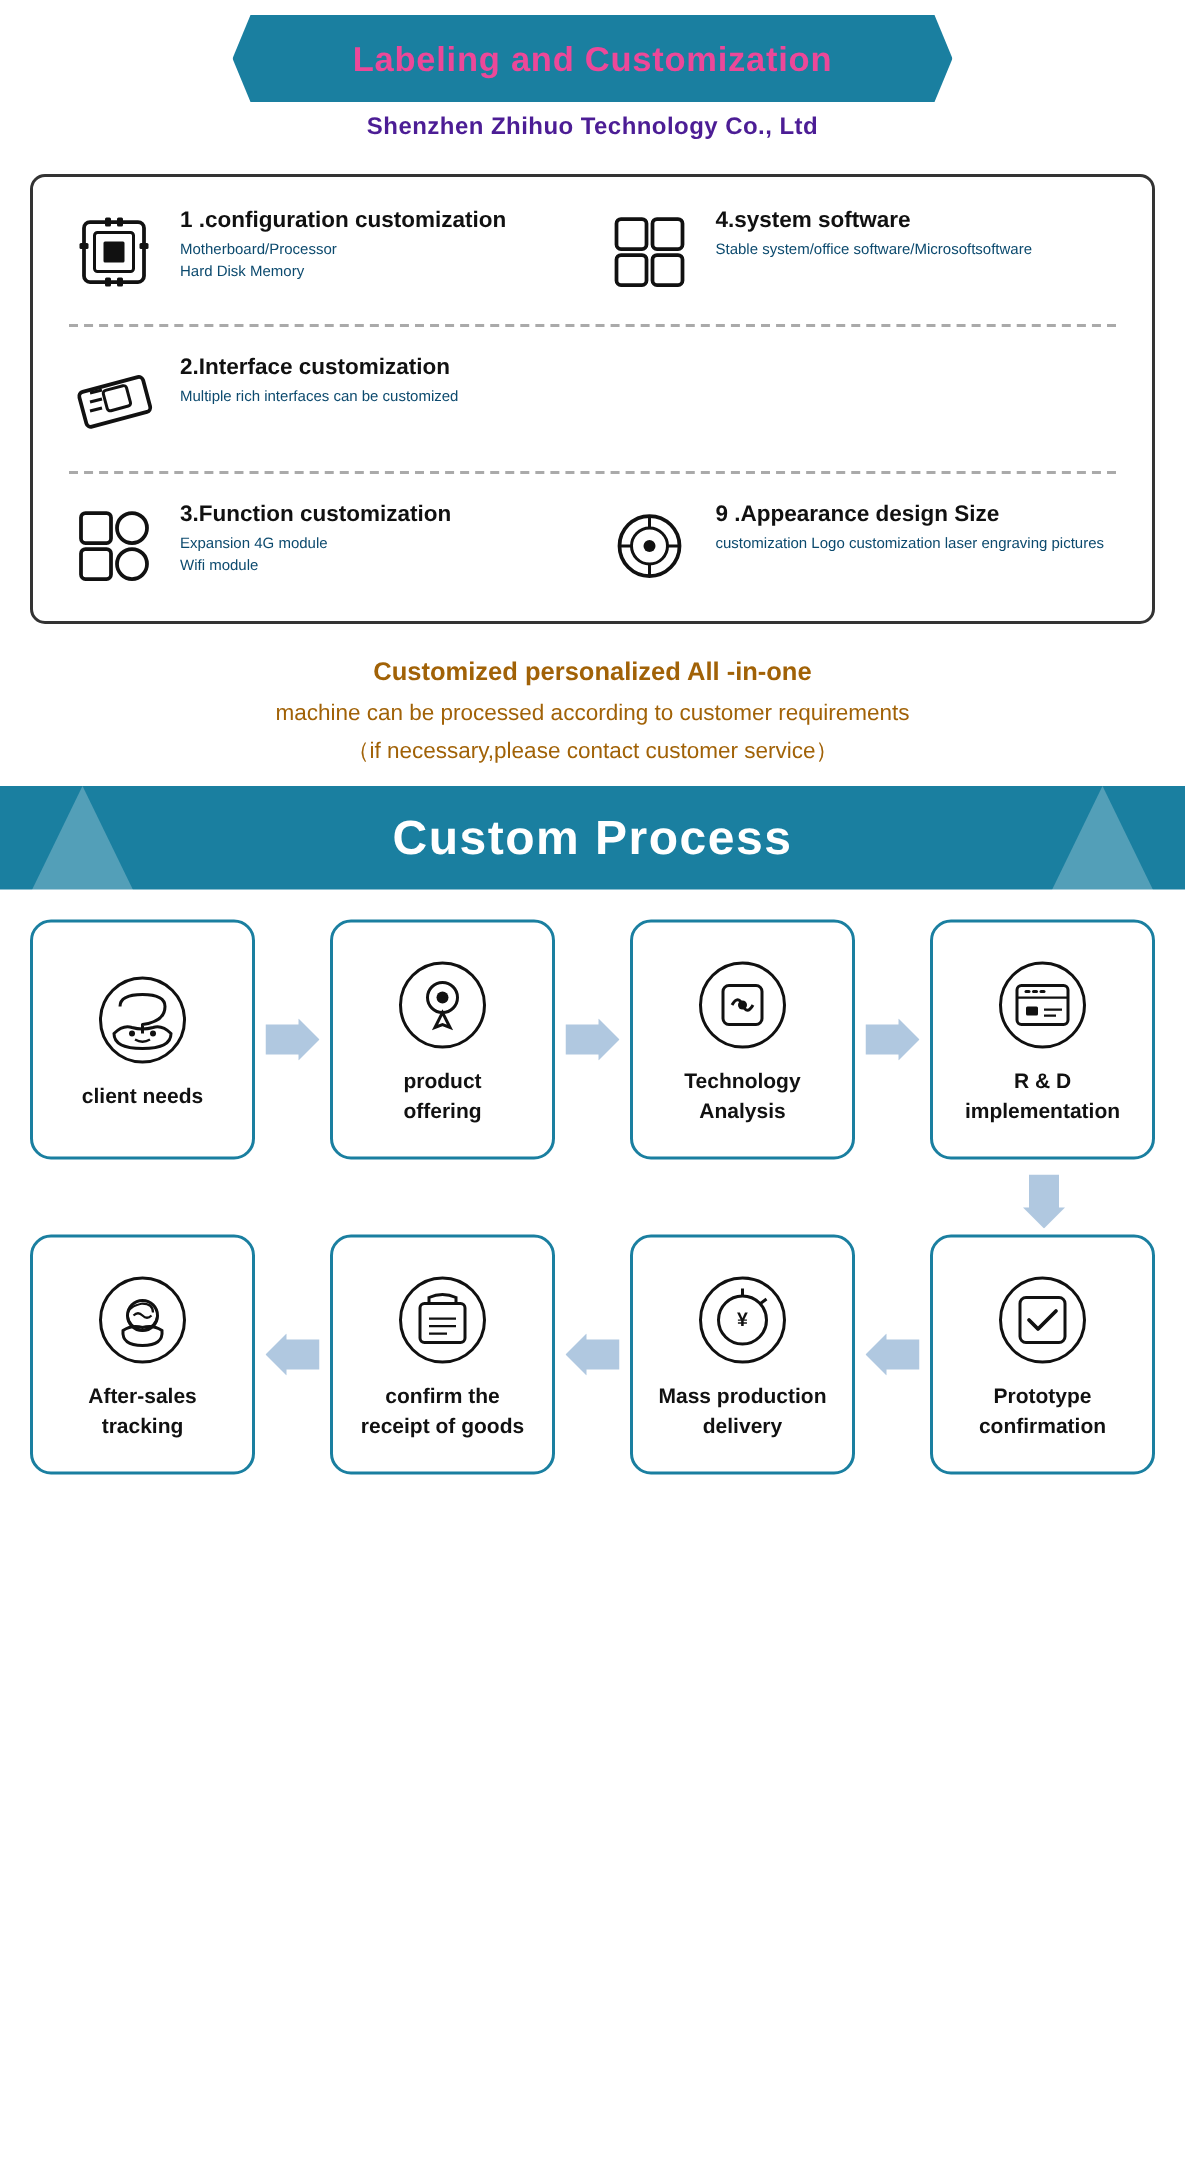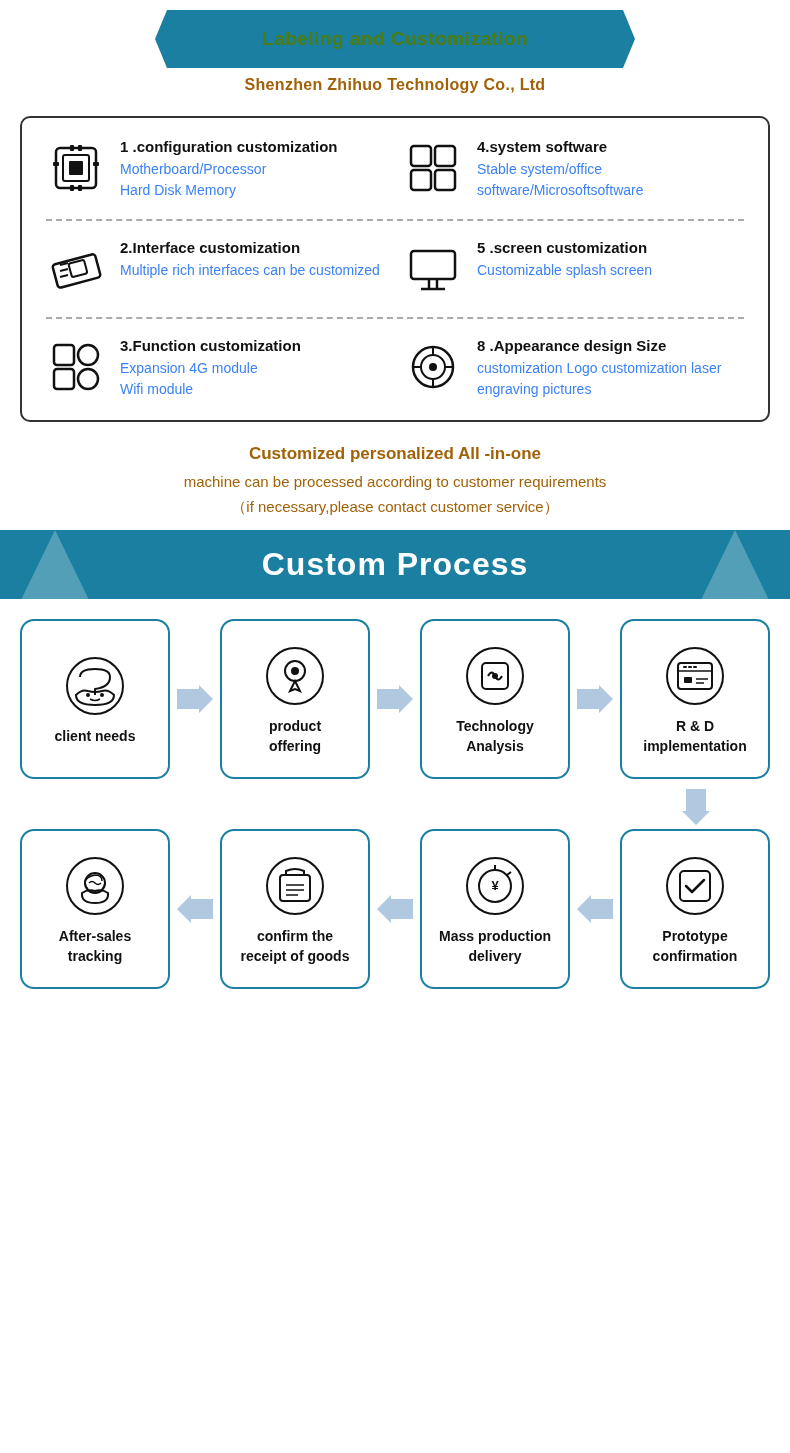--- a/index.html
+++ b/index.html
@@ -29,22 +29,22 @@
       justify-content: center;
     }
     .banner-bg {
       position: absolute;
       inset: 0;
       background: #1a7fa0;
       clip-path: polygon(12px 0%, calc(100% - 12px) 0%, 100% 50%, calc(100% - 12px) 100%, 12px 100%, 0% 50%);
     }
     .banner-title-text {
       position: relative;
-      color: #4d7c0f;
-      font-size: 19px;
+      color: #ec4899;
+      font-size: 23px;
       font-weight: 900;
       letter-spacing: 0.5px;
       white-space: nowrap;
     }
     
     .corner-tri {
       position: absolute;
       width: 0; height: 0;
       top: 0;
     }
@@ -58,21 +58,21 @@
     .corner-tri-right {
       right: 30px;
       border-left: 28px solid transparent;
       border-right: 28px solid transparent;
       border-bottom: 58px solid #1a7fa0;
       opacity: 0.5;
     }
     .subtitle {
       font-size: 16px;
       font-weight: 700;
-      color: #a16207;
+      color: #4c1d95;
       margin-top: 8px;
       letter-spacing: 0.3px;
     }
 
     
     .custom-box {
       margin: 16px 20px 10px;
       border: 2px solid #333;
       border-radius: 10px;
       padding: 20px 24px;
@@ -105,22 +105,22 @@
       width: 52px;
       height: 52px;
     }
     .custom-text h3 {
       font-size: 15px;
       font-weight: 800;
       margin-bottom: 4px;
       color: #111;
     }
     .custom-text p {
-      font-size: 14px;
-      color: #3b82f6;
+      font-size: 10px;
+      color: #0c4a6e;
       line-height: 1.5;
     }
 
     
     .promo-text {
       text-align: center;
       margin: 18px 20px 10px;
       font-size: 16px;
       line-height: 1.7;
       color: #a16207;
@@ -310,34 +310,20 @@
           <line x1="10" y1="34" x2="18" y2="32" stroke="#111" stroke-width="2"></line>
           <rect x="20" y="19" width="16" height="14" rx="2" stroke="#111" stroke-width="2" fill="none" transform="rotate(-15 26 26)"></rect>
         </svg>
       </div>
       <div class="custom-text">
         <h3>2.Interface customization</h3>
         <p>Multiple rich interfaces can be customized</p>
       </div>
     </div>
 
-    <div class="custom-item">
-      <div class="custom-icon">
-        <svg viewBox="0 0 52 52" fill="none" xmlns="http://www.w3.org/2000/svg">
-          <rect x="4" y="8" width="44" height="28" rx="3" stroke="#111" stroke-width="2.5" fill="none"></rect>
-          <line x1="22" y1="36" x2="22" y2="46" stroke="#111" stroke-width="2.5"></line>
-          <line x1="30" y1="36" x2="30" y2="46" stroke="#111" stroke-width="2.5"></line>
-          <line x1="14" y1="46" x2="38" y2="46" stroke="#111" stroke-width="2.5"></line>
-        </svg>
-      </div>
-      <div class="custom-text">
-        <h3>5 .screen customization</h3>
-        <p>Customizable splash screen</p>
-      </div>
-    </div>
   </div>
 
   <hr class="custom-divider">
 
   <div class="custom-row">
 
     <div class="custom-item">
       <div class="custom-icon">
         <svg viewBox="0 0 52 52" fill="none" xmlns="http://www.w3.org/2000/svg">
           <rect x="4" y="4" width="20" height="20" rx="3" stroke="#111" stroke-width="2.5" fill="none"></rect>
@@ -359,21 +345,21 @@
           <circle cx="26" cy="26" r="20" stroke="#111" stroke-width="2.5" fill="none"></circle>
           <circle cx="26" cy="26" r="12" stroke="#111" stroke-width="2" fill="none"></circle>
           <circle cx="26" cy="26" r="4" fill="#111"></circle>
           <line x1="26" y1="6" x2="26" y2="14" stroke="#111" stroke-width="2"></line>
           <line x1="26" y1="38" x2="26" y2="46" stroke="#111" stroke-width="2"></line>
           <line x1="6" y1="26" x2="14" y2="26" stroke="#111" stroke-width="2"></line>
           <line x1="38" y1="26" x2="46" y2="26" stroke="#111" stroke-width="2"></line>
         </svg>
       </div>
       <div class="custom-text">
-        <h3>8 .Appearance design Size</h3>
+        <h3>9 .Appearance design Size</h3>
         <p>customization Logo customization laser engraving pictures</p>
       </div>
     </div>
   </div>
 
 </div>
 
 <div class="promo-text">
   <div class="line1">Customized personalized  All -in-one</div>
   <div class="line2">machine can be processed according to customer requirements</div>

